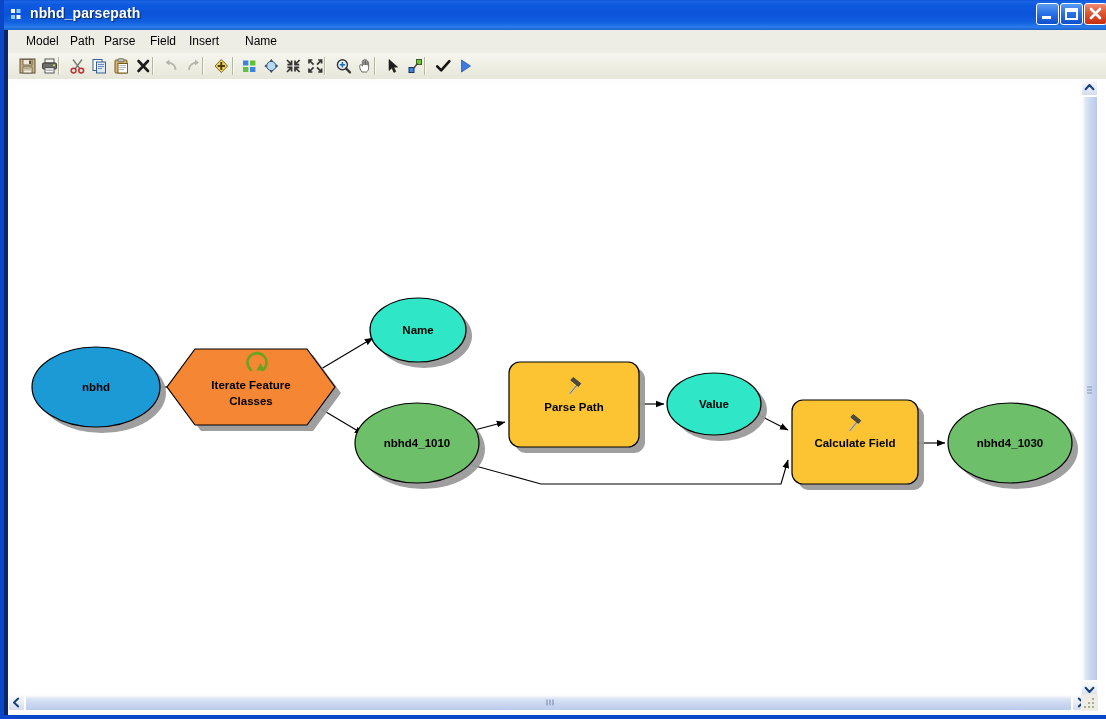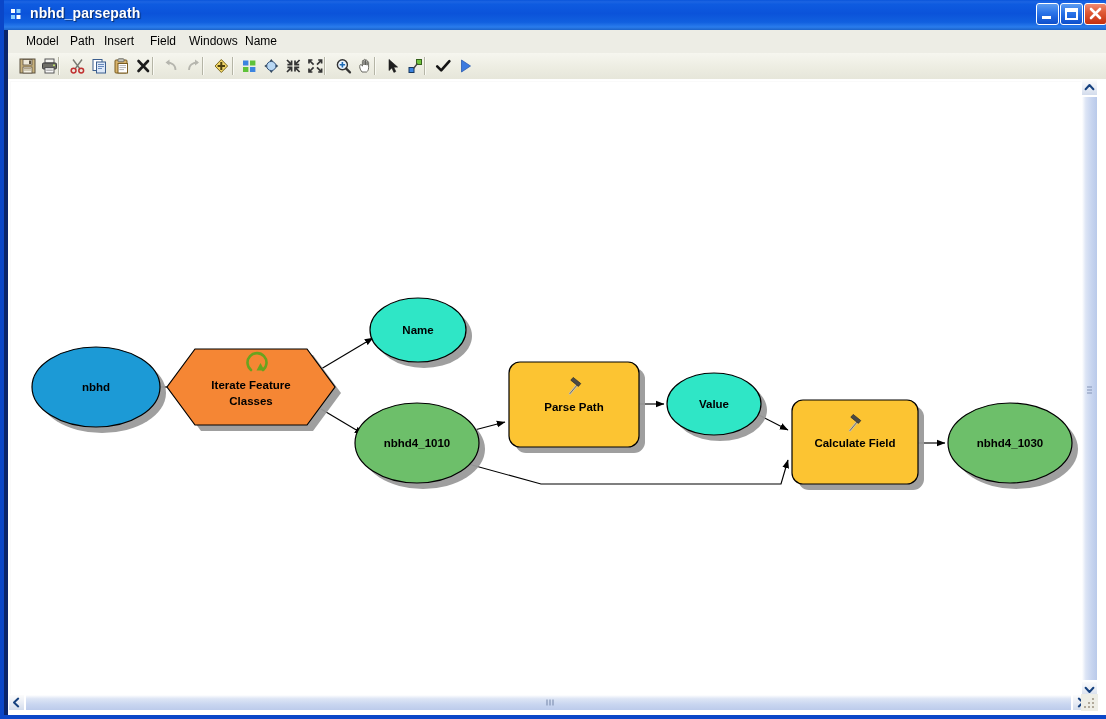--- a/index.html
+++ b/index.html
@@ -214,23 +214,23 @@
     <div class="win-btn" id="btn-close">
       <svg width="21" height="20" viewBox="0 0 21 20">
         <path d="M6 5 L15 14 M15 5 L6 14" stroke="#ffffff" stroke-width="2.6" stroke-linecap="round" fill="none"></path>
       </svg>
     </div>
   </div>
 
   <div id="menubar">
     <div class="menu-item" style="left:12px">Model</div>
     <div class="menu-item" style="left:56px">Path</div>
-    <div class="menu-item" style="left:90px">Insert</div>
+    <div class="menu-item" style="left:90px">Parse</div>
     <div class="menu-item" style="left:136px">Field</div>
-    <div class="menu-item" style="left:175px">Windows</div>
+    <div class="menu-item" style="left:175px">Insert</div>
     <div class="menu-item" style="left:231px">Name</div>
   </div>
 
   <div id="toolbar">
 
     <div class="tb-btn" style="left:8px">
       <svg width="17" height="16" viewBox="0 0 17 16">
         <rect x="1" y="1" width="15" height="14" fill="#C9B37E" stroke="#5C5240"></rect>
         <rect x="4" y="1.5" width="9" height="5.5" fill="#EFEAD9" stroke="#5C5240" stroke-width="0.8"></rect>
         <rect x="10" y="2.5" width="2.2" height="3.5" fill="#5C5240"></rect>

